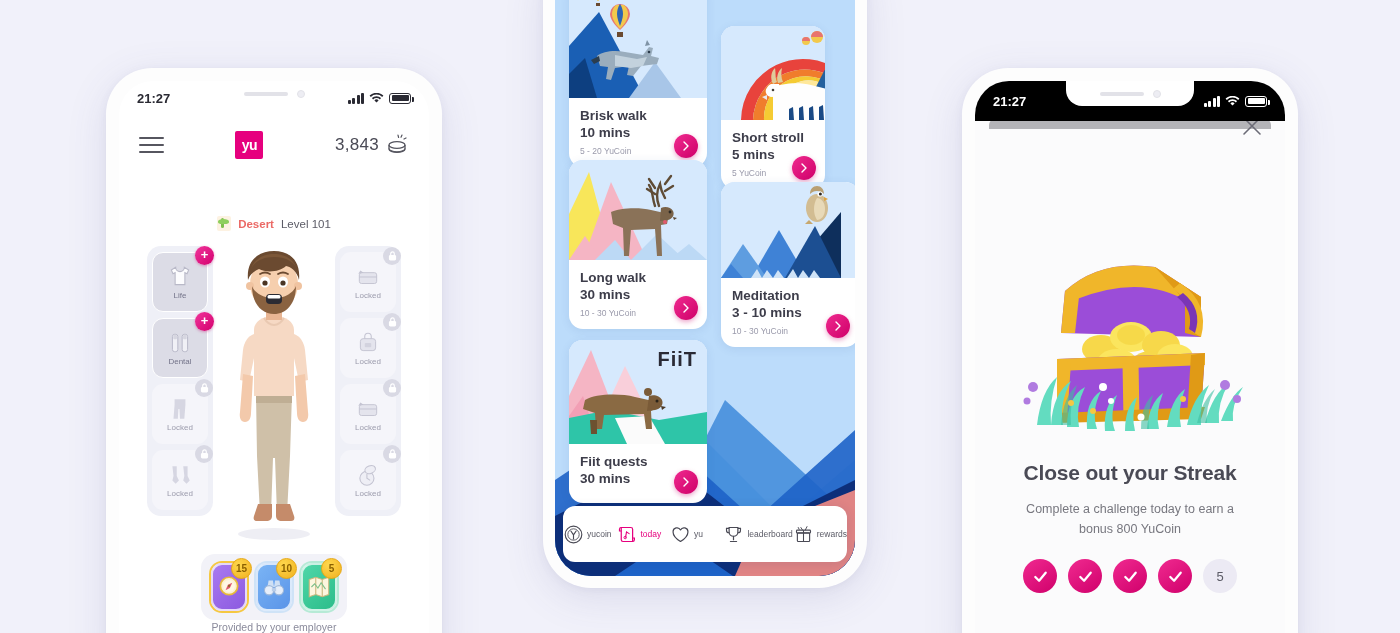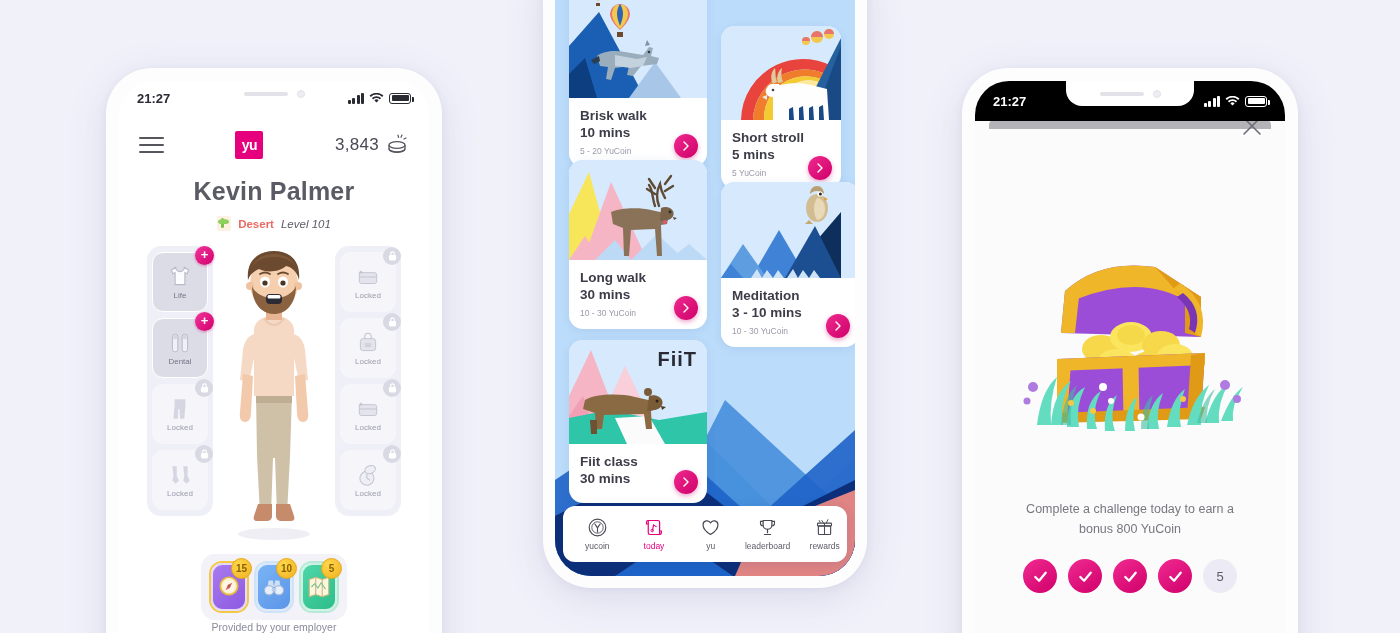--- a/index.html
+++ b/index.html
@@ -61,21 +61,21 @@
   .coin-ico { width:24px; height:22px; position:relative; }
 
   .l-name { position:absolute; top:96px; width:100%; text-align:center;
             font-size:25px; color:#5b5b66; font-weight:600; letter-spacing:.2px;}
   .l-sub { position:absolute; top:135px; width:100%; display:flex; align-items:center;
            justify-content:center; gap:7px; font-size:11.5px; }
   .l-badge-ico { width:14px; height:15px; background:#fdf2e2; border-radius:2px; position:relative; }
   .l-badge-ico::before{content:"";position:absolute;left:4px;top:2px;width:3px;height:10px;background:#7fbf4d;border-radius:2px;}
   .l-badge-ico::after{content:"";position:absolute;left:1px;top:3px;width:11px;height:5px;background:#8fcf5d;border-radius:50% 50% 40% 40%;}
   .l-desert { color:#eb6a66; font-weight:600; }
-  .l-level { color:#5b5b66;font-style:italic; }
+  .l-level { color:#5b5b66; }
 
   .l-body { position:absolute; top:165px; left:0; width:100%; height:300px; }
   .slot-col { position:absolute; top:0; width:66px; background:#eff0f7; border-radius:14px; padding:6px 5px;
               display:flex; flex-direction:column; gap:6px; }
   .slot-col.left { left:28px; }
   .slot-col.right { left:216px; }
   .slot { position:relative; width:56px; height:60px; border-radius:11px; background:#f5f5fa;
           display:flex; flex-direction:column; align-items:center; justify-content:center; }
   .slot.active { background:#dcdce6; border:1.5px solid #fff; }
   .slot-label { font-size:8px; color:#9b9bac; margin-top:1px; }
@@ -112,21 +112,21 @@
   .q-coin { font-size:8.5px; color:#9a9aab; margin-top:4px; }
   .q-go { position:absolute; right:9px; bottom:9px; width:24px; height:24px; border-radius:50%;
           background:linear-gradient(135deg,#ef2a8f,#cf0069); display:flex; align-items:center; justify-content:center;
           box-shadow:0 2px 5px rgba(200,0,110,.35); }
   .q-go svg { width:10px; height:10px; }
   .fiit-logo { position:absolute; right:10px; top:8px; font-size:20px; font-weight:bold; color:#2a2a35;
                letter-spacing:1px; z-index:5; }
 
   .tabbar { position:absolute; left:8px; right:8px; bottom:14px; height:56px; background:#fff;
             border-radius:12px; display:flex; align-items:center; box-shadow:0 2px 12px rgba(20,50,110,.12); z-index:20;}
-  .tab { flex:1; display:flex; flex-direction:column; align-items:center; gap:3px;padding-left:12px; }
+  .tab { flex:1; display:flex; flex-direction:row; align-items:center; gap:3px; }
   .tab svg { width:21px; height:21px; }
   .tab-label { font-size:8.5px; color:#5b5b66; }
   .tab.active .tab-label { color:#e6007e; }
 
   
   .r-sheet { position:absolute; left:0; top:40px; width:100%; height:calc(100% - 40px);
              background:#fbfbfc; border-radius:14px 14px 0 0; }
   .r-greybar { position:absolute; left:14px; right:14px; top:38px; height:10px; background:#b4b4b8; border-radius:6px 6px 0 0; z-index:2;}
   .r-close { position:absolute; right:22px; top:34px; width:22px; height:22px; cursor:pointer; z-index:5; }
   .r-title { position:absolute; top:380px; width:100%; text-align:center; font-size:21px;
@@ -182,21 +182,20 @@
           <span class="coin-val">3,843</span>
           <svg class="coin-ico" viewBox="0 0 24 22">
             <ellipse cx="12" cy="11" rx="8" ry="3.4" fill="none" stroke="#55555f" stroke-width="1.3"></ellipse>
             <path d="M4 11v4c0 1.9 3.6 3.4 8 3.4s8-1.5 8-3.4v-4" fill="none" stroke="#55555f" stroke-width="1.3"></path>
             <path d="M4 14.4c0 1.9 3.6 3.4 8 3.4s8-1.5 8-3.4" fill="none" stroke="#55555f" stroke-width="1.2"></path>
             <path d="M16 3.2 17 1M19 5l2-1M13.6 3.5 13 1.2" stroke="#55555f" stroke-width="1.2" stroke-linecap="round" fill="none"></path>
           </svg>
         </div>
       </div>
 
-      <div class="l-name">Kevin Palmer</div>
       <div class="l-sub">
         <span class="l-badge-ico"></span>
         <span class="l-desert">Desert</span>
         <span class="l-level">Level 101</span>
       </div>
 
       <div class="l-body">
 
         <div class="slot-col left">
           <div class="slot active">
@@ -428,21 +427,21 @@
           <div class="q-title">10 mins</div>
           <div class="q-coin">5 - 20 YuCoin</div>
           <div class="q-go">
             <svg viewBox="0 0 10 10">
                 <path d="M3 1l4 4-4 4" stroke="#fff" stroke-width="1.4" fill="none" stroke-linecap="round" stroke-linejoin="round"></path>
               </svg>
           </div>
         </div>
       </div>
 
-      <div class="q-card" style="left:166px; top:66px; width:120px;">
+      <div class="q-card" style="left:166px; top:66px; width:104px;">
         <div class="q-art" style="height:94px;">
           <svg width="120" height="94" viewBox="0 0 120 94">
             <rect width="120" height="94" fill="#d6e9fd"></rect>
             <g>
               <path d="M20 94a62 62 0 0 1 100-48v12A52 52 0 0 0 32 94Z" fill="#e8433c"></path>
               <path d="M32 94a52 52 0 0 1 88-36v11A42 42 0 0 0 43 94Z" fill="#f07d2c"></path>
               <path d="M43 94a42 42 0 0 1 77-25v12A32 32 0 0 0 55 94Z" fill="#f5cb33"></path>
               <path d="M55 94a32 32 0 0 1 65-13v13A22 22 0 0 0 67 94Z" fill="#ffe89a"></path>
             </g>
             <path d="M120 12 L78 94 L120 94Z" fill="#24619e"></path>
@@ -559,21 +558,21 @@
               <path d="M16 60c10-6 34-7 50-3l18 4 2 8-4 2 1 18h-6l-2-15-40 1-2 14h-6l-1-16-12-4Z" fill="#8a6a43"></path>
               <path d="M80 56c5-2 11 0 13 4 2 5-2 9-7 10l-8 1Z" fill="#7a5b38"></path>
               <circle cx="88" cy="61" r="1.5" fill="#2b2319"></circle>
               <path d="M92 66l5 1-4 3Z" fill="#4a3826"></path>
               <circle cx="79" cy="52" r="4" fill="#7a5b38"></circle>
               <path d="M28 80v14h-6l-1-14Z" fill="#6d5130"></path>
             </g>
           </svg>
         </div>
         <div class="q-info">
-          <div class="q-title">Fiit class</div>
+          <div class="q-title">Fiit quests</div>
           <div class="q-title">30 mins</div>
           <div class="q-coin"></div>
           <div class="q-go">
             <svg viewBox="0 0 10 10">
                 <path d="M3 1l4 4-4 4" stroke="#fff" stroke-width="1.4" fill="none" stroke-linecap="round" stroke-linejoin="round"></path>
               </svg>
           </div>
         </div>
       </div>
 
@@ -713,20 +712,21 @@
             <circle cx="98" cy="146" r="4" fill="#fff"></circle>
             <circle cx="106" cy="160" r="3" fill="#fff"></circle>
             <circle cx="136" cy="176" r="3.5" fill="#fff"></circle>
             <circle cx="178" cy="158" r="3" fill="#f5c842"></circle>
             <circle cx="88" cy="170" r="3" fill="#f5c842"></circle>
             <circle cx="66" cy="162" r="3" fill="#f5c842"></circle>
           </g>
         </svg>
       </div>
 
+      <div class="r-title">Close out your Streak</div>
       <div class="r-desc">Complete a challenge today to earn a bonus 800 YuCoin</div>
 
       <div class="r-streak">
         <div class="dot done">
           <svg viewBox="0 0 18 18">
               <path d="M3.5 9.5l4 4 7-8.5" stroke="#fff" stroke-width="2.4" fill="none" stroke-linecap="round" stroke-linejoin="round"></path>
             </svg>
         </div>
         <div class="dot done">
           <svg viewBox="0 0 18 18">

